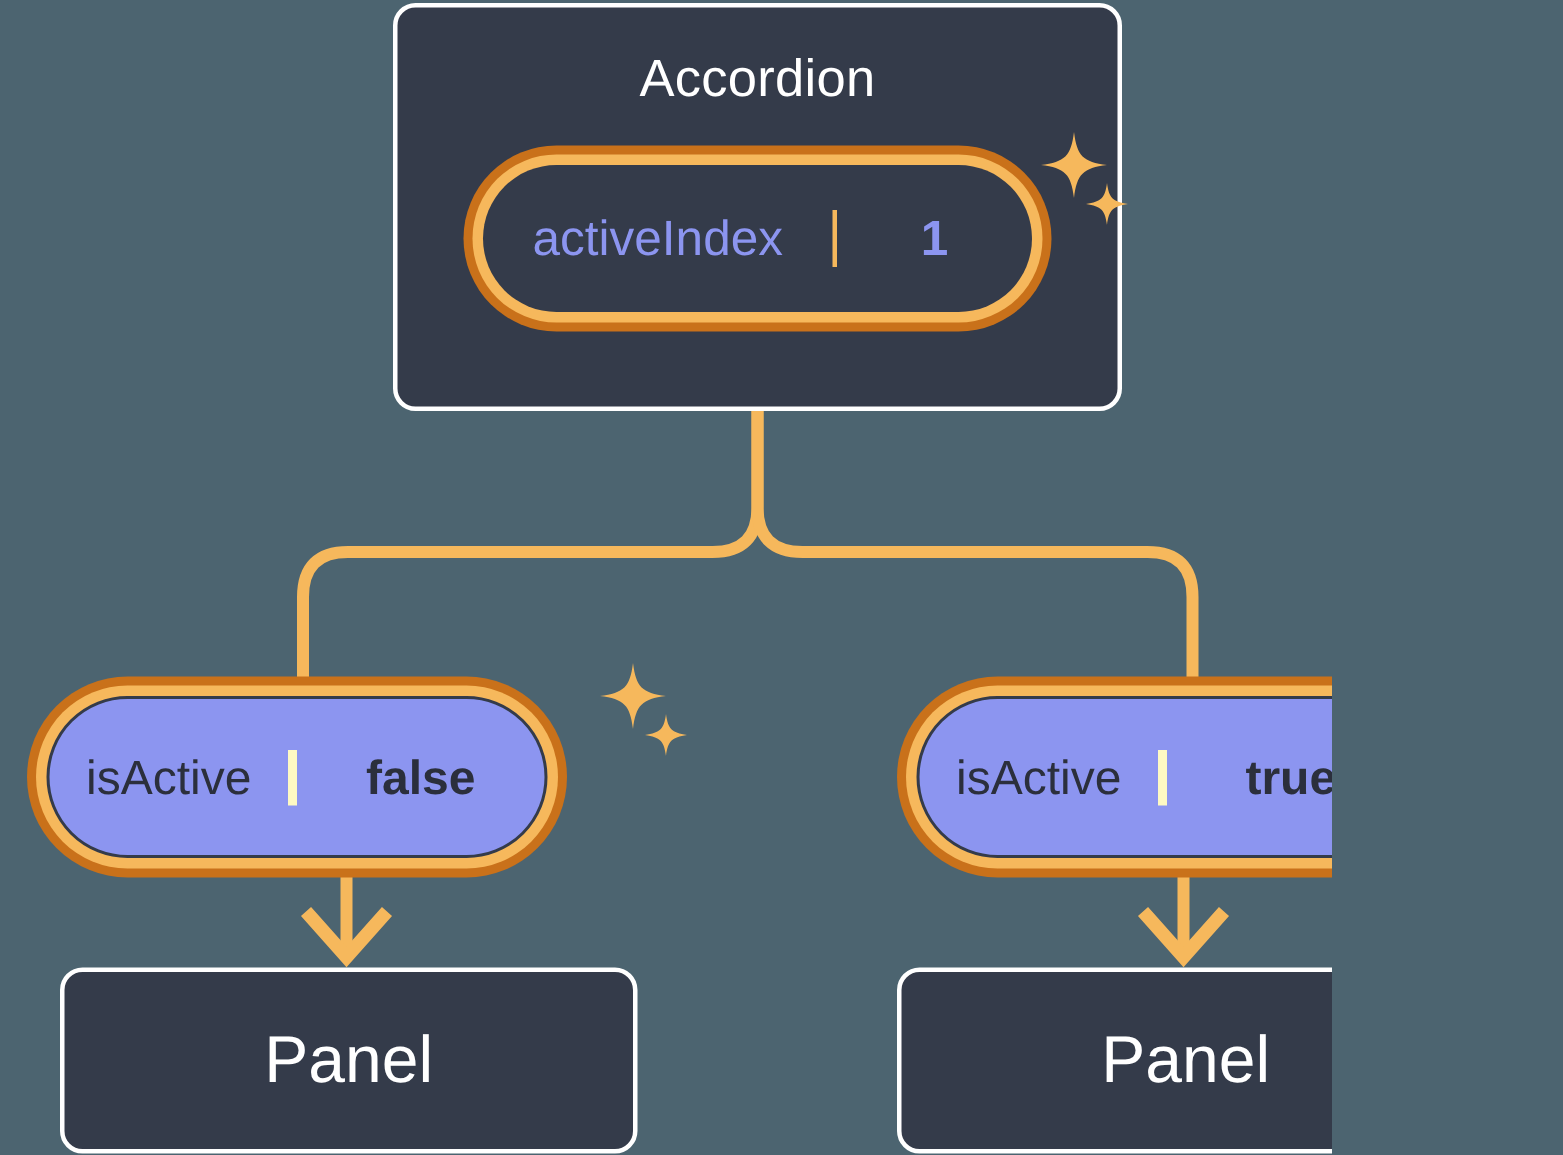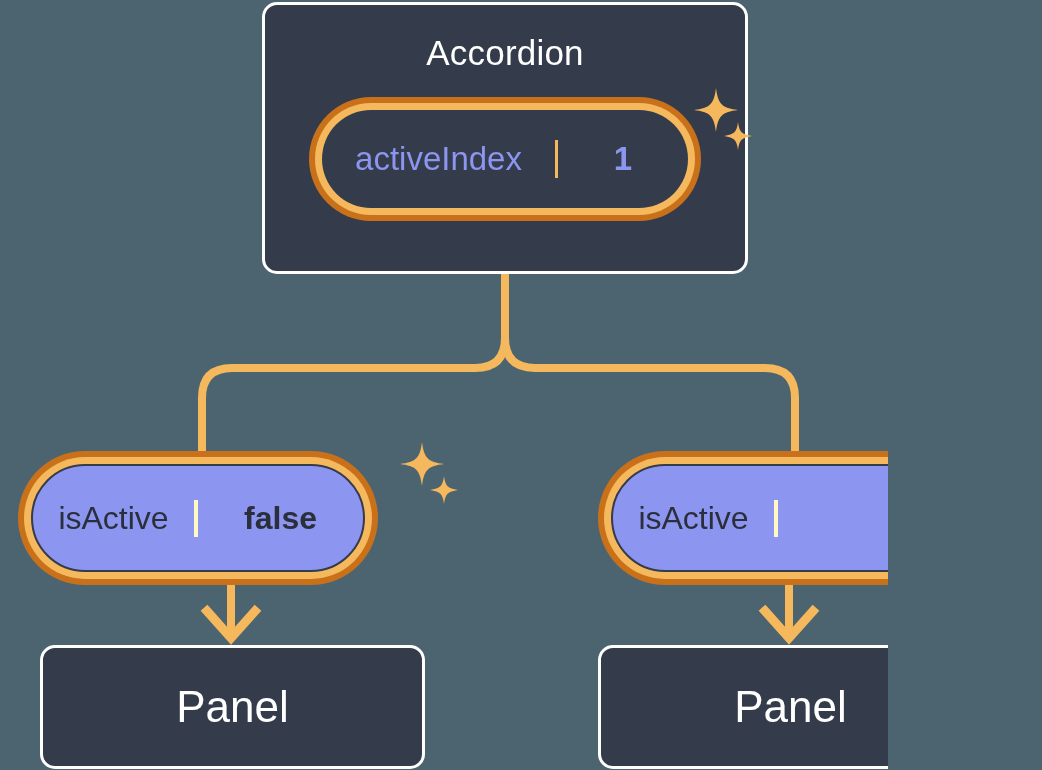--- a/index.html
+++ b/index.html
@@ -112,21 +112,21 @@
   #leaf-pill-left  { left: 18px; }
   #leaf-pill-right { left: 598px; }
   .leaf-pill .pill-inner {
     background: #8c95f0;
     border: 2px solid #343b4a;
   }
   .leaf-pill .pill-key {
     flex: 0 0 50%;
     color: #2b2f3c;
     font-size: 32px;
-    border-right: 4px solid #fef9c3;
+    border-right: 6px solid #fef9c3;
   }
   .leaf-pill .pill-val {
     flex: 1 1 auto;
     color: #2b2f3c;
     font-size: 32px;
   }
 
   
   .panel-box {
     position: absolute;
@@ -215,20 +215,21 @@
   </svg>
 
   <div class="panel-box" id="panel-left">
     <div class="panel-label">Panel</div>
   </div>
 
   <div class="pill-wrap leaf-pill" id="leaf-pill-right">
     <div class="pill-mid">
       <div class="pill-inner">
         <div class="pill-key">isActive</div>
+        <div class="pill-val">true</div>
       </div>
     </div>
   </div>
 
   <svg class="sparkle" id="sparkle-right" width="62" height="66" viewBox="0 0 62 66">
     <path d="M24,2 C26,18 30,22 46,24 C30,26 26,30 24,46 C22,30 18,26 2,24 C18,22 22,18 24,2 Z" fill="#f6b85c"></path>
     <path d="M46,36 C47.3,46 49.7,48.4 60,50 C49.7,51.6 47.3,54 46,64 C44.7,54 42.3,51.6 32,50 C42.3,48.4 44.7,46 46,36 Z" fill="#f6b85c"></path>
   </svg>
 
   <div class="panel-box" id="panel-right">

